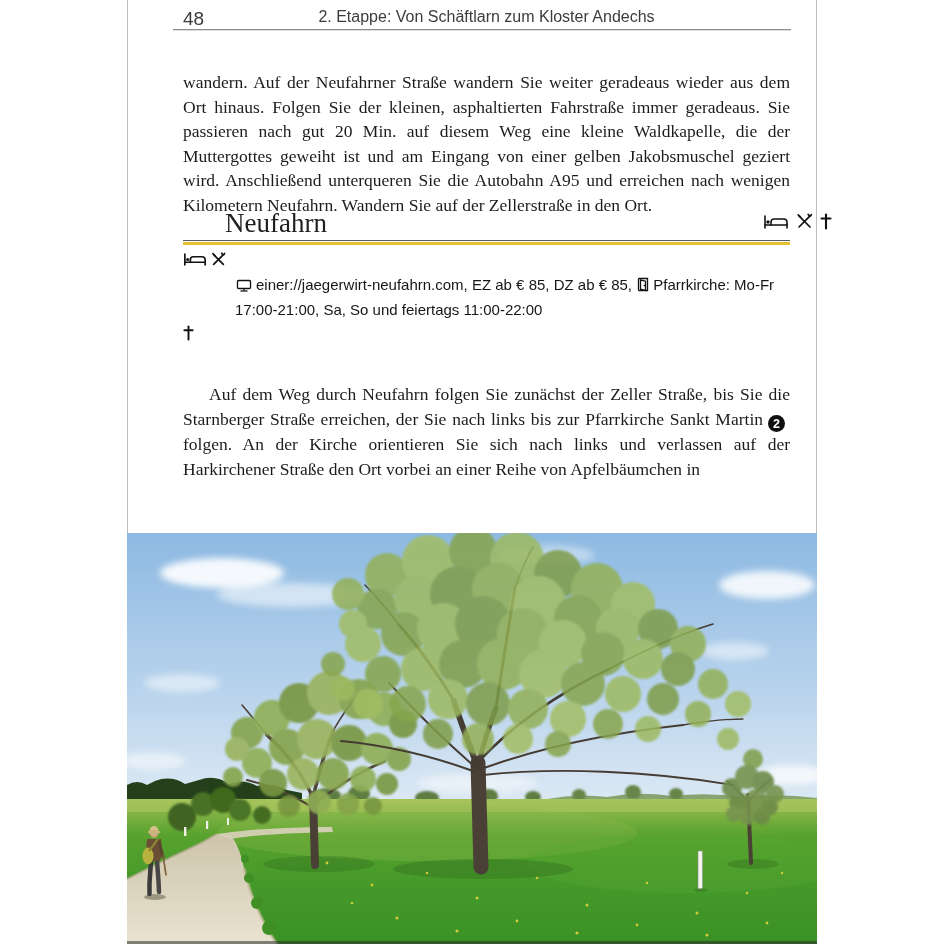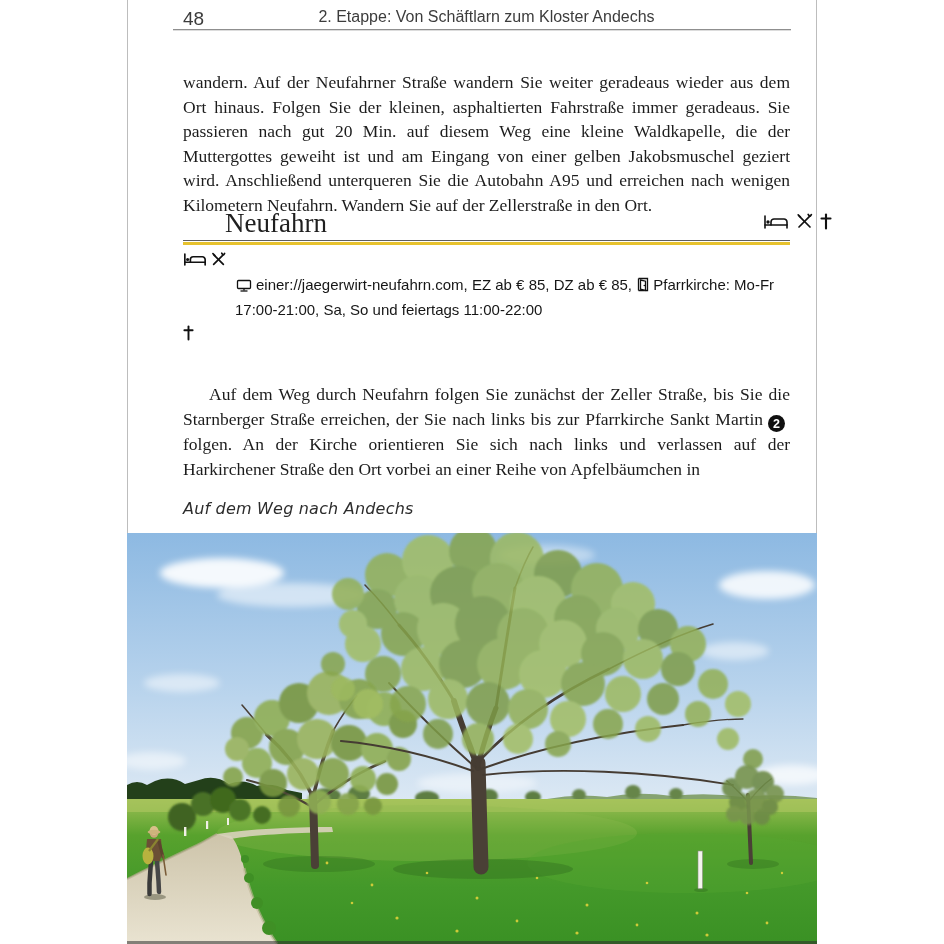--- a/index.html
+++ b/index.html
@@ -166,21 +166,20 @@
             </svg>
         </span>
       </span>
     </div>
   </div>
 
   <div class="serif-par" id="walk-par">
     <span>Auf dem Weg durch Neufahrn folgen Sie zunächst der Zeller Straße, bis Sie die Starnberger Straße erreichen, der Sie nach links bis zur Pfarrkirche Sankt Martin</span><span class="marker">2</span><span>folgen. An der Kirche orientieren Sie sich nach links und verlassen auf der Harkirchener Straße den Ort vorbei an einer Reihe von Apfelbäumchen in</span>
   </div>
 
-  <div id="photo-caption">Auf dem Weg nach Andechs</div>
 
   <div id="photo">
     <svg viewBox="0 0 690 411" preserveAspectRatio="none">
       <defs>
         <linearGradient id="sky" x1="0" y1="0" x2="0" y2="1">
           <stop offset="0" stop-color="#8db9e2"></stop>
             <stop offset="0.55" stop-color="#b6d2ec"></stop>
             <stop offset="1" stop-color="#dde9f4"></stop>
         </linearGradient>
         <linearGradient id="grass" x1="0" y1="0" x2="0" y2="1">

